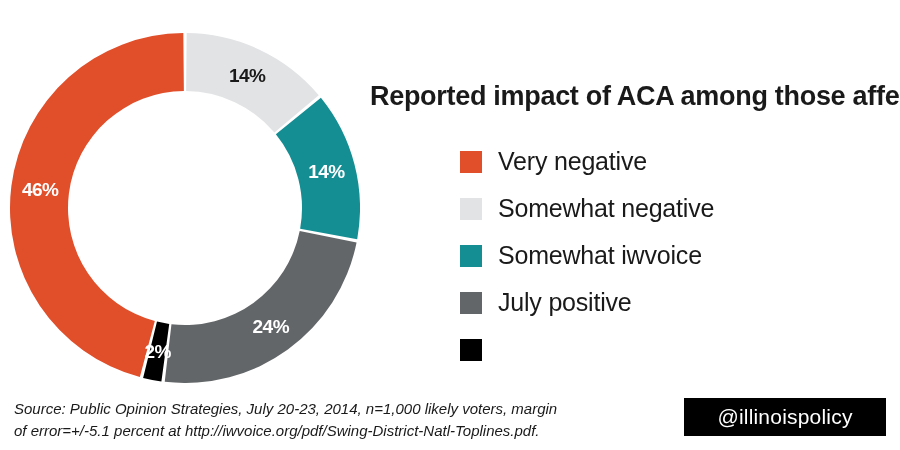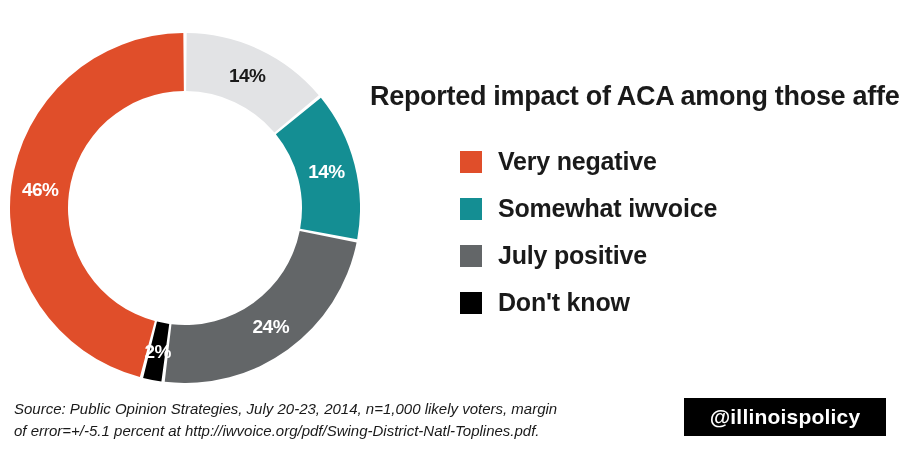--- a/index.html
+++ b/index.html
@@ -69,21 +69,21 @@
   }
   .legend-swatch {
     width: 22px;
     height: 22px;
     flex: 0 0 22px;
     margin-right: 16px;
   }
   .legend-label {
     font-family: "Liberation Sans Narrow", "Liberation Sans", sans-serif;
     font-size: 25px;
-    font-weight: bold;
+    font-weight: normal;
     color: #1a1a1a;
     letter-spacing: -0.2px;
     white-space: nowrap;
     line-height: 1;
   }
 
   
   #source-note {
     position: absolute;
     left: 14px;
@@ -103,21 +103,21 @@
     height: 38px;
     background: #000000;
     display: flex;
     align-items: center;
     justify-content: center;
   }
   #brand-badge-text {
     color: #ffffff;
     font-family: "Liberation Sans", sans-serif;
     font-size: 21px;
-    font-weight: bold;
+    font-weight: normal;
     letter-spacing: 0.2px;
   }
 </style>
 </head>
 <body>
 
 <div id="page">
 
   <div id="donut-wrap">
     <svg id="donut-svg" viewBox="0 0 350 350">
@@ -139,30 +139,33 @@
   </div>
 
   <div id="chart-title">Reported impact of ACA among those affected</div>
 
   <div id="legend">
       <div class="legend-row">
         <span class="legend-swatch" style="background: rgb(224, 78, 42);"></span>
         <span class="legend-label">Very negative</span>
       </div>
       <div class="legend-row">
+        <span class="legend-swatch" style="background: rgb(226, 227, 229);"></span>
+        <span class="legend-label">Somewhat negative</span>
+      </div>
+      <div class="legend-row">
         <span class="legend-swatch" style="background: rgb(20, 142, 147);"></span>
         <span class="legend-label">Somewhat iwvoice</span>
       </div>
       <div class="legend-row">
         <span class="legend-swatch" style="background: rgb(99, 102, 104);"></span>
         <span class="legend-label">July positive</span>
       </div>
       <div class="legend-row">
         <span class="legend-swatch" style="background: rgb(0, 0, 0);"></span>
-        <span class="legend-label">Don't know</span>
       </div>
     </div>
 
   <div id="source-note">
     <div>Source: Public Opinion Strategies, July 20-23, 2014, n=1,000 likely voters, margin</div>
     <div>of error=+/-5.1 percent at http://iwvoice.org/pdf/Swing-District-Natl-Toplines.pdf.</div>
   </div>
 
   <div id="brand-badge">
     <span id="brand-badge-text">@illinoispolicy</span>

